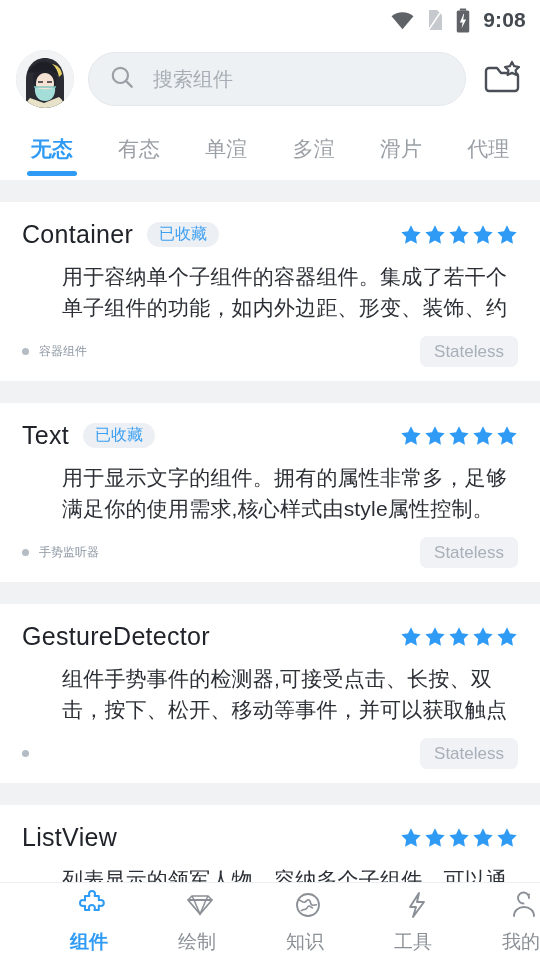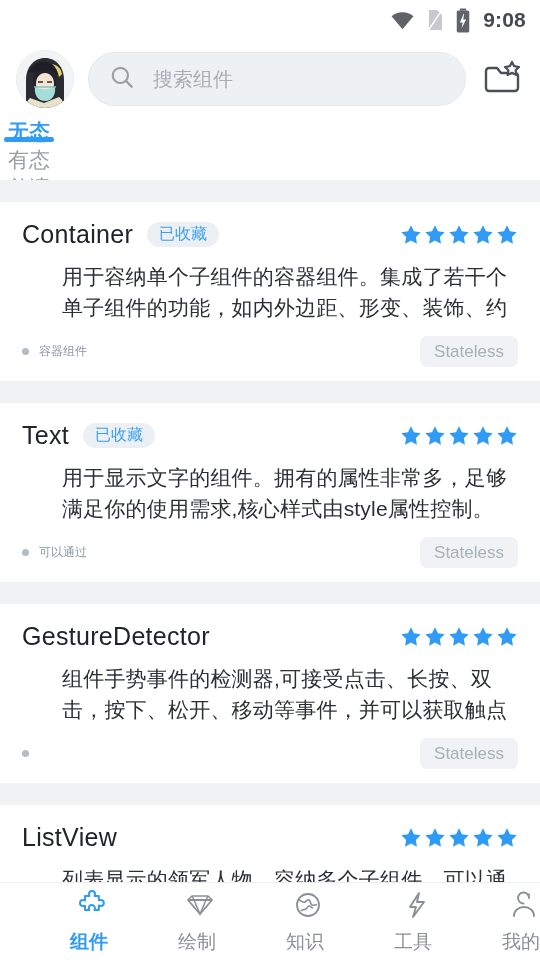--- a/index.html
+++ b/index.html
@@ -35,23 +35,22 @@
     flex:1 1 auto; height:54px; border-radius:27px;
     background:#eef1f4; border:1px solid #e4e8ec;
     display:flex; align-items:center; padding:4px 20px; gap:18px;
   }
   .search-ph { font-size:20px; color:#a7aeb5; }
   .folder-btn { flex:0 0 auto; width:44px; display:flex; align-items:center; justify-content:center; }
 
   
   .tabs {
     height:62px; background:#ffffff;
-    display:flex; align-items:flex-start; padding:0 8px;
+    display:flex; align-items:flex-end; padding:0 8px;
     position:relative;
-    flex-direction:column;
   }
   .tab {
     flex:1 1 0; text-align:center; font-size:21px;
     color:#9aa0a6; position:relative; height:100%;
     display:flex; flex-direction:column; align-items:center; justify-content:center;
   }
   .tab.active { color:#2f9bf5; font-weight:bold; }
   .tab .ind {
     position:absolute; bottom:4px; left:50%; transform:translateX(-50%);
     width:50px; height:5px; border-radius:3px; background:#2f9bf5; display:none;
@@ -247,21 +246,21 @@
               <path fill="#2f9bf5" d="M10 1.2l2.7 5.5 6.1.9-4.4 4.3 1 6.1L10 15.1 4.6 18l1-6.1L1.2 7.6l6.1-.9L10 1.2z"></path>
             </svg>
           <svg width="22" height="22" viewBox="0 0 20 20">
               <path fill="#2f9bf5" d="M10 1.2l2.7 5.5 6.1.9-4.4 4.3 1 6.1L10 15.1 4.6 18l1-6.1L1.2 7.6l6.1-.9L10 1.2z"></path>
             </svg>
         </span>
       </div>
       <div class="card-desc">用于显示文字的组件。拥有的属性非常多，足够满足你的使用需求,核心样式由style属性控制。</div>
       <div class="card-bottom">
         <span class="bullet"></span>
-        <span class="card-sub">可以通过</span>
+        <span class="card-sub">手势监听器</span>
         <span class="state-tag">Stateless</span>
       </div>
     </div>
 
     <div class="gap"></div>
 
     <div class="card">
       <div class="card-top">
         <span class="card-name">GestureDetector</span>
         <span class="stars">

